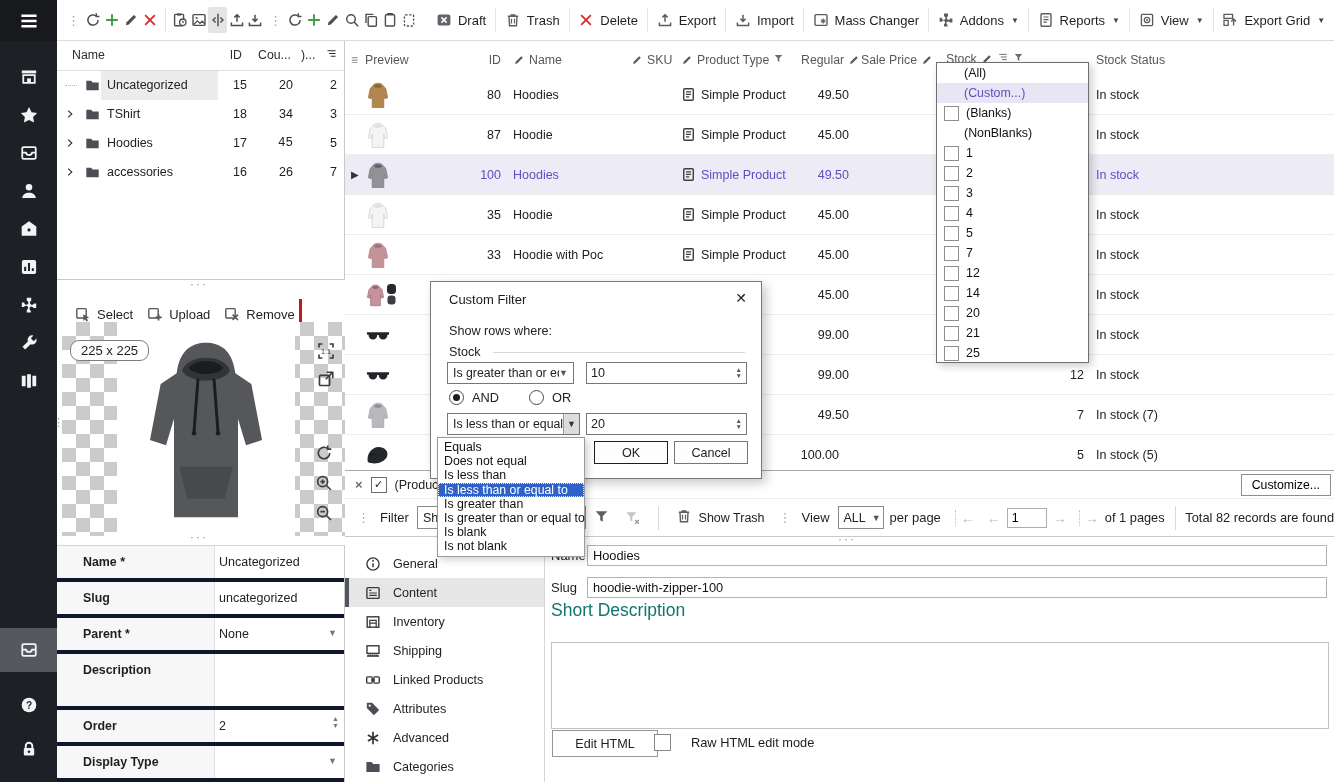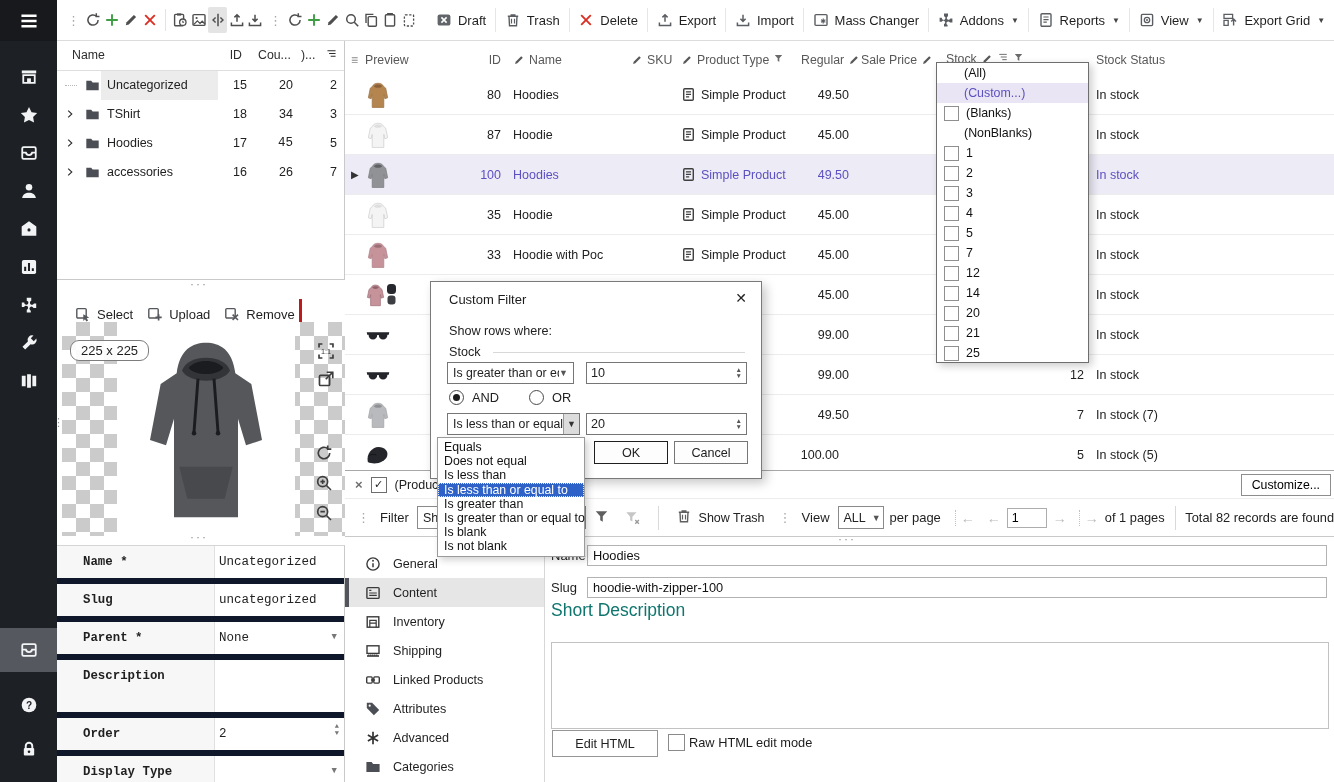--- a/index.html
+++ b/index.html
@@ -50,21 +50,21 @@
   .img-btn{display:inline-flex;align-items:center;gap:6px;color:#1f1f1f;font-size:13px;cursor:pointer;}
   .img-btn .ic{color:#54575c;}
   #img-panel{position:absolute;left:62px;top:322px;width:283px;height:214px;
      background:conic-gradient(#cbcbcb 90deg,#ffffff 90deg 180deg,#cbcbcb 180deg 270deg,#ffffff 270deg) 0 0/28px 28px;}
   #img-white{position:absolute;left:55px;top:0;width:178px;height:214px;background:#fff;display:flex;justify-content:center;}
   #size-badge{position:absolute;left:8px;top:18px;background:rgba(255,255,255,.92);border:1px solid #7d7d7d;border-radius:9px;padding:2px 10px;font-size:13px;color:#1e1e1e;}
   .ov-ic{position:absolute;color:#3d3d3d;cursor:pointer;}
 
   
   #cat-form{position:absolute;left:57px;top:545px;width:288px;height:237px;border-right:1px solid #c9c9c9;border-top:1px solid #d5d5d5;box-sizing:border-box;background:#fff;}
-  .cf-row{position:relative;border-bottom:6px solid #0f172a;display:flex;font-family:Liberation Mono, monospace;}
+  .cf-row{position:relative;border-bottom:4px solid #0f172a;display:flex;}
   .cf-label{width:158px;background:#f7f7f7;box-sizing:border-box;padding:9px 0 0 26px;font-weight:bold;color:#1f1f1f;border-right:1px solid #e0e0e0;font-size:12.4px;}
   .cf-value{flex:1;box-sizing:border-box;padding:9px 18px 0 4px;color:#222;position:relative;}
   .cf-caret{position:absolute;right:7px;top:10px;color:#777;font-size:9px;}
   .cf-spin{position:absolute;right:5px;top:5px;color:#777;font-size:7px;line-height:7px;text-align:center;}
 
   
   #grid{position:absolute;left:345px;top:41px;width:989px;height:429px;background:#fff;}
   .g-head{position:absolute;left:0;top:4px;height:30px;width:989px;font-size:12.3px;color:#2d2d2d;}
   .g-hc{position:absolute;top:0;height:30px;display:flex;align-items:center;gap:4px;padding:0 6px;box-sizing:border-box;}
   .g-hc.r{justify-content:flex-end;}
@@ -99,21 +99,21 @@
   .tab{position:relative;height:29px;display:flex;align-items:center;gap:12px;padding-left:20px;cursor:pointer;color:#1f1f1f;font-size:12.6px;}
   .tab .ic{color:#3a3a3a;}
   .tab.active{background:#e6e6e6;}
   .tab.active::before{content:"";position:absolute;left:0;top:0;width:4px;height:100%;background:#51545a;}
   #dform{position:absolute;left:200px;top:0;width:789px;height:239px;}
   .dlabel{position:absolute;color:#1f1f1f;font-size:13px;}
   .dinput{position:absolute;border:1px solid #b3b3b3;height:21px;box-sizing:border-box;font-size:12.8px;padding:0 5px;font-family:inherit;color:#111;background:#fff;}
   #short-desc-title{position:absolute;left:6px;top:57px;font-size:17.5px;color:#0f766e;}
   #desc-area{position:absolute;left:6px;top:99px;width:776px;height:85px;border:1px solid #c2c2c2;background:#fff;}
   #edit-html{position:absolute;left:7px;top:187px;width:104px;height:25px;border:1px solid #969696;background:#fff;font-size:12.6px;display:flex;align-items:center;justify-content:center;cursor:pointer;}
-  #raw-wrap{position:absolute;left:123px;top:191px;display:flex;align-items:center;gap:4px;font-size:12.8px;color:#1d1d1d;}
+  #raw-wrap{position:absolute;left:109px;top:191px;display:flex;align-items:center;gap:20px;font-size:12.8px;color:#1d1d1d;}
   .cbx2{width:15px;height:15px;border:1px solid #8a8a8a;background:#fff;}
 
   
   #dialog{position:absolute;left:430px;top:281px;width:330px;height:196px;background:#fff;border:1px solid #7a7a7a;box-shadow:4px 4px 10px rgba(0,0,0,.22);z-index:40;}
   #dlg-title{position:absolute;left:18px;top:10px;font-size:13px;color:#1c1c1c;}
   #dlg-close{position:absolute;right:14px;top:8px;font-size:14px;color:#222;cursor:pointer;font-weight:bold;}
   #dlg-intro{position:absolute;left:18px;top:42px;font-size:12.6px;}
   #dlg-field{position:absolute;left:18px;top:63px;font-size:12.6px;}
   #dlg-line{position:absolute;left:62px;top:70px;width:252px;border-top:1px solid #d8d8d8;}
   .dlg-sel{position:absolute;border:1px solid #767676;height:22px;box-sizing:border-box;display:flex;align-items:center;padding:0 5px;font-size:12.3px;background:#fff;cursor:pointer;}

